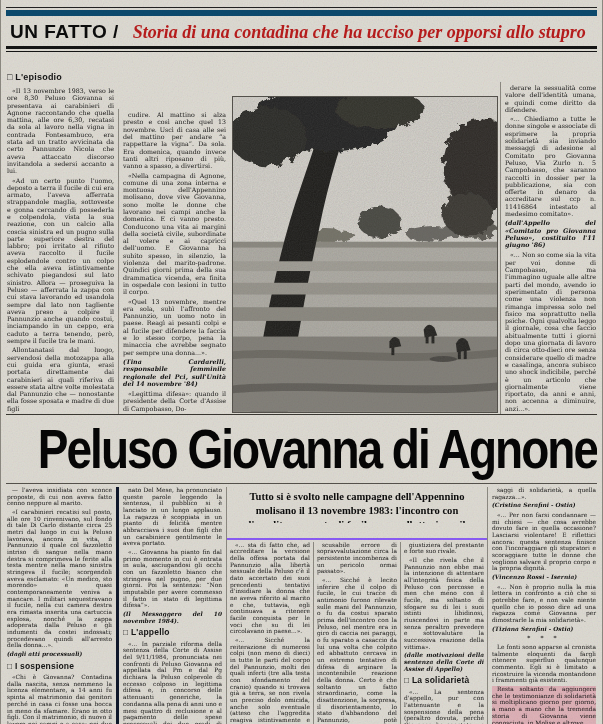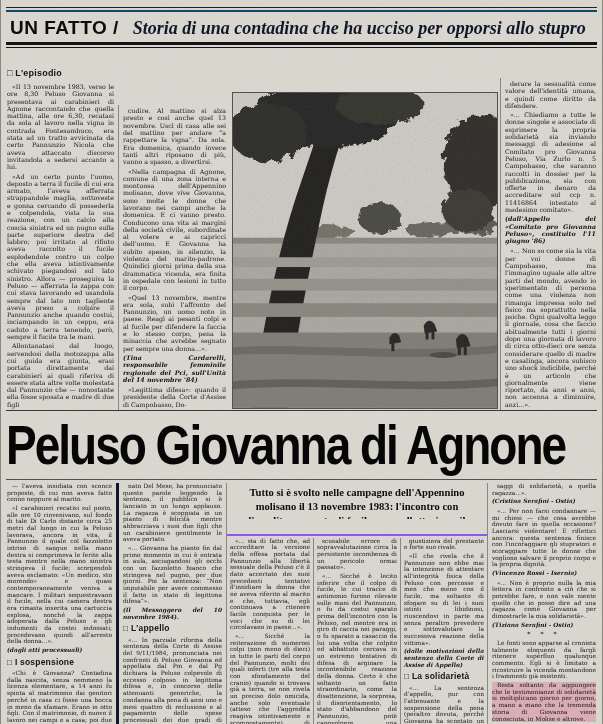--- a/index.html
+++ b/index.html
@@ -1,23 +1,23 @@
 <!DOCTYPE html>
 <html><head>
 <meta charset="utf-8">
 <style>
   html,body{margin:0;padding:0;background:#a9a69f;}
   .page{position:relative;width:603px;height:724px;margin:0 auto;background:#dedbd3;
         overflow:hidden;box-sizing:border-box;border-left:1px solid #8a877f;border-right:1px solid #8a877f;}
   .inner{position:relative;padding:4px 5px 0 5px;box-sizing:border-box;}
   
   .toprule{border-top:1px solid #222;margin:3px 0 0;}
-  .banner{display:flex;align-items:baseline;gap:14px;padding:6px 4px 5px;border-top:2px solid #0c4a6e;margin-top:2px;}
+  .banner{display:flex;align-items:baseline;gap:14px;padding:6px 4px 5px;border-top:6px solid #0c4a6e;margin-top:2px;}
   .kicker{font:bold 19px/1 "Liberation Sans",sans-serif;color:#0c0c0c;white-space:nowrap;letter-spacing:.5px;}
-  .strap{font:bold italic 18px/1 "Liberation Serif",serif;color:#0f172a;white-space:nowrap;text-align:center;}
+  .strap{font:bold italic 18px/1 "Liberation Serif",serif;color:#b91c1c;white-space:nowrap;text-align:center;}
   .banner-underrule{border-top:3px solid #141414;border-bottom:1px solid #141414;height:2px;margin-bottom:3px;}
   
   .topsec{display:flex;height:322px;align-items:flex-end;margin-top:40px;}
   .col{box-sizing:border-box;overflow:hidden;color:#161616;
        font-family:"DejaVu Serif",serif;text-align:justify;}
   .topsec .col{font-size:6.3px;line-height:1.16;}
   .colA{width:112px;padding:2px 4px 0 1px;}
   .colB{width:112px;padding:2px 4px 0 4px;border-left:1px solid #8d8a82;}
   .colC{width:97px;padding:2px 1px 0 4px;border-left:1px solid #8d8a82;font-size:6.0px;}
   .photo-wrap{flex:1;position:relative;margin:1px 2px;border:1px solid #55524c;background:#c9c6bf;}
@@ -25,21 +25,21 @@
   
   .blk{margin:0 0 2px;}
   .s-body{text-indent:5px;}
   .s-attrib{font-style:italic;font-weight:bold;margin:1px 0 3px;}
   .s-head{font:bold 9px/1.1 "Liberation Sans",sans-serif;margin:6px 0 4px;text-indent:0;letter-spacing:.2px;}
   .s-stars{text-align:center;font-weight:bold;letter-spacing:4px;margin:2px 0;}
   .s-highlight{background:rgba(226,110,140,.38);text-indent:5px;}
   .s-byline{font:bold 8.5px "Liberation Sans",sans-serif;text-align:left;margin:4px 2px 0 0;}
   
   .headline-band{border-top:1px solid #3a3832;padding:6px 0 4px;height:58px;display:flex;
-                 align-items:center;justify-content:flex-start;overflow:hidden;}
+                 align-items:center;justify-content:flex-end;overflow:hidden;}
   .headline{font:bold 46px/0.95 "Liberation Sans",sans-serif;color:#060606;white-space:nowrap;
             letter-spacing:-2px;transform:scaleY(1.22);transform-origin:center;}
   
   .botsec{display:flex;align-items:stretch;height:272px;border-top:1px solid #55524c;padding-top:3px;box-sizing:content-box;}
   .botsec .col{font-size:5.9px;line-height:1.13;}
   .c1{width:110px;padding:0 4px 0 1px;}
   .c2{width:110px;padding:0 4px;border-left:3px solid #0f172a;}
   .mid{flex:1;display:flex;flex-direction:column;border-left:1px solid #8d8a82;}
   .deck{font:bold 10.6px/1.3 "Liberation Serif",serif;text-align:center;color:#0d0d0d;
         padding:3px 10px 6px;height:92px;box-sizing:border-box;overflow:hidden;}

